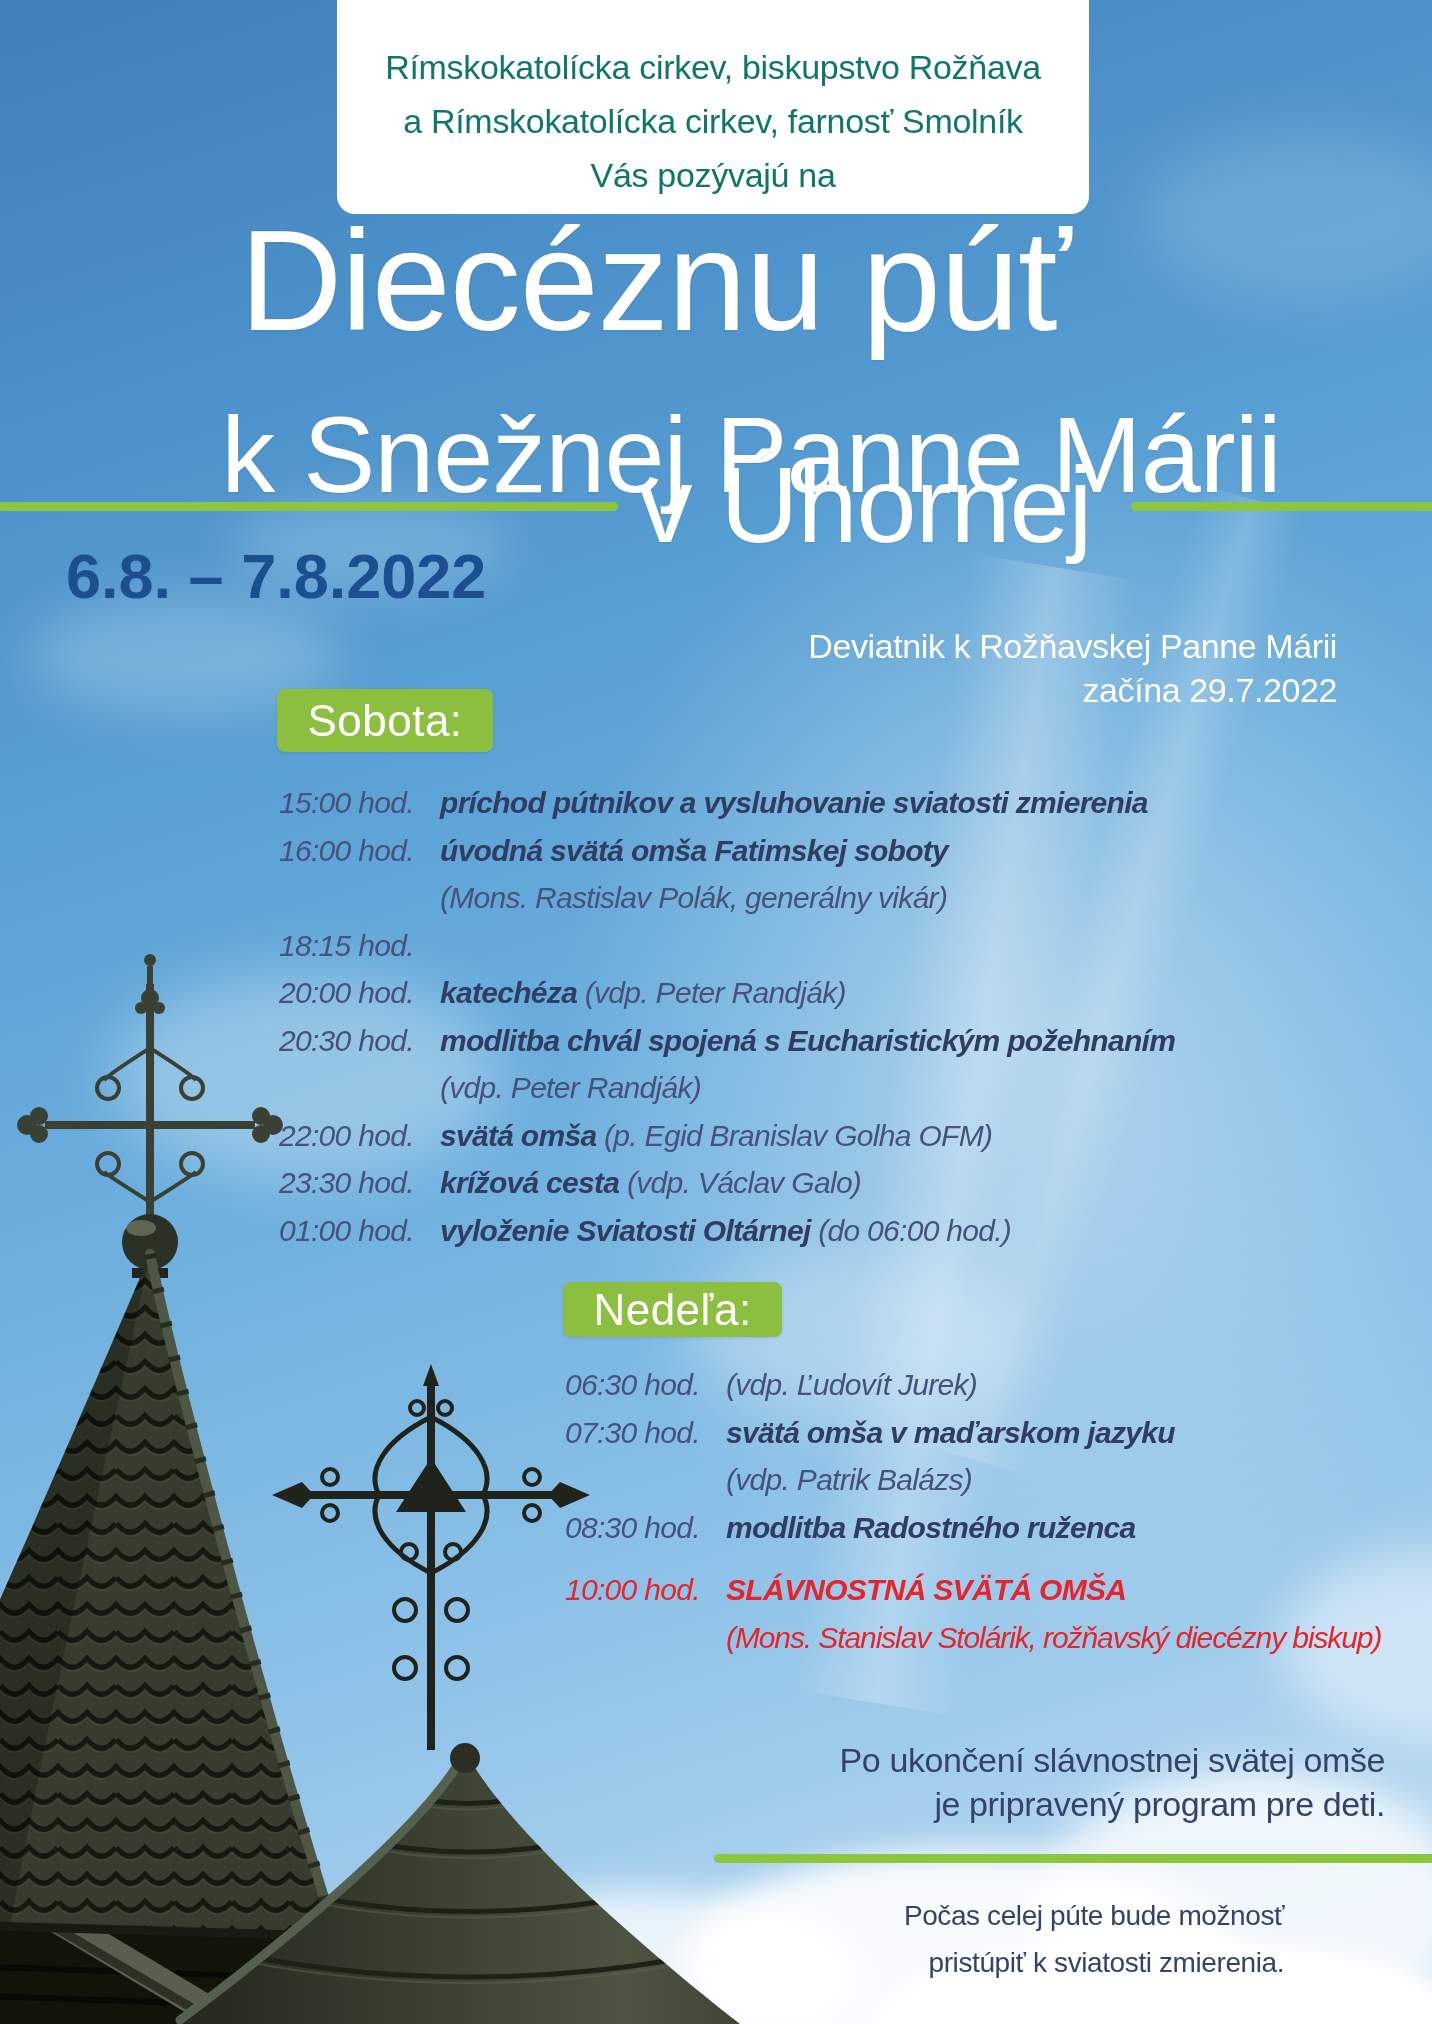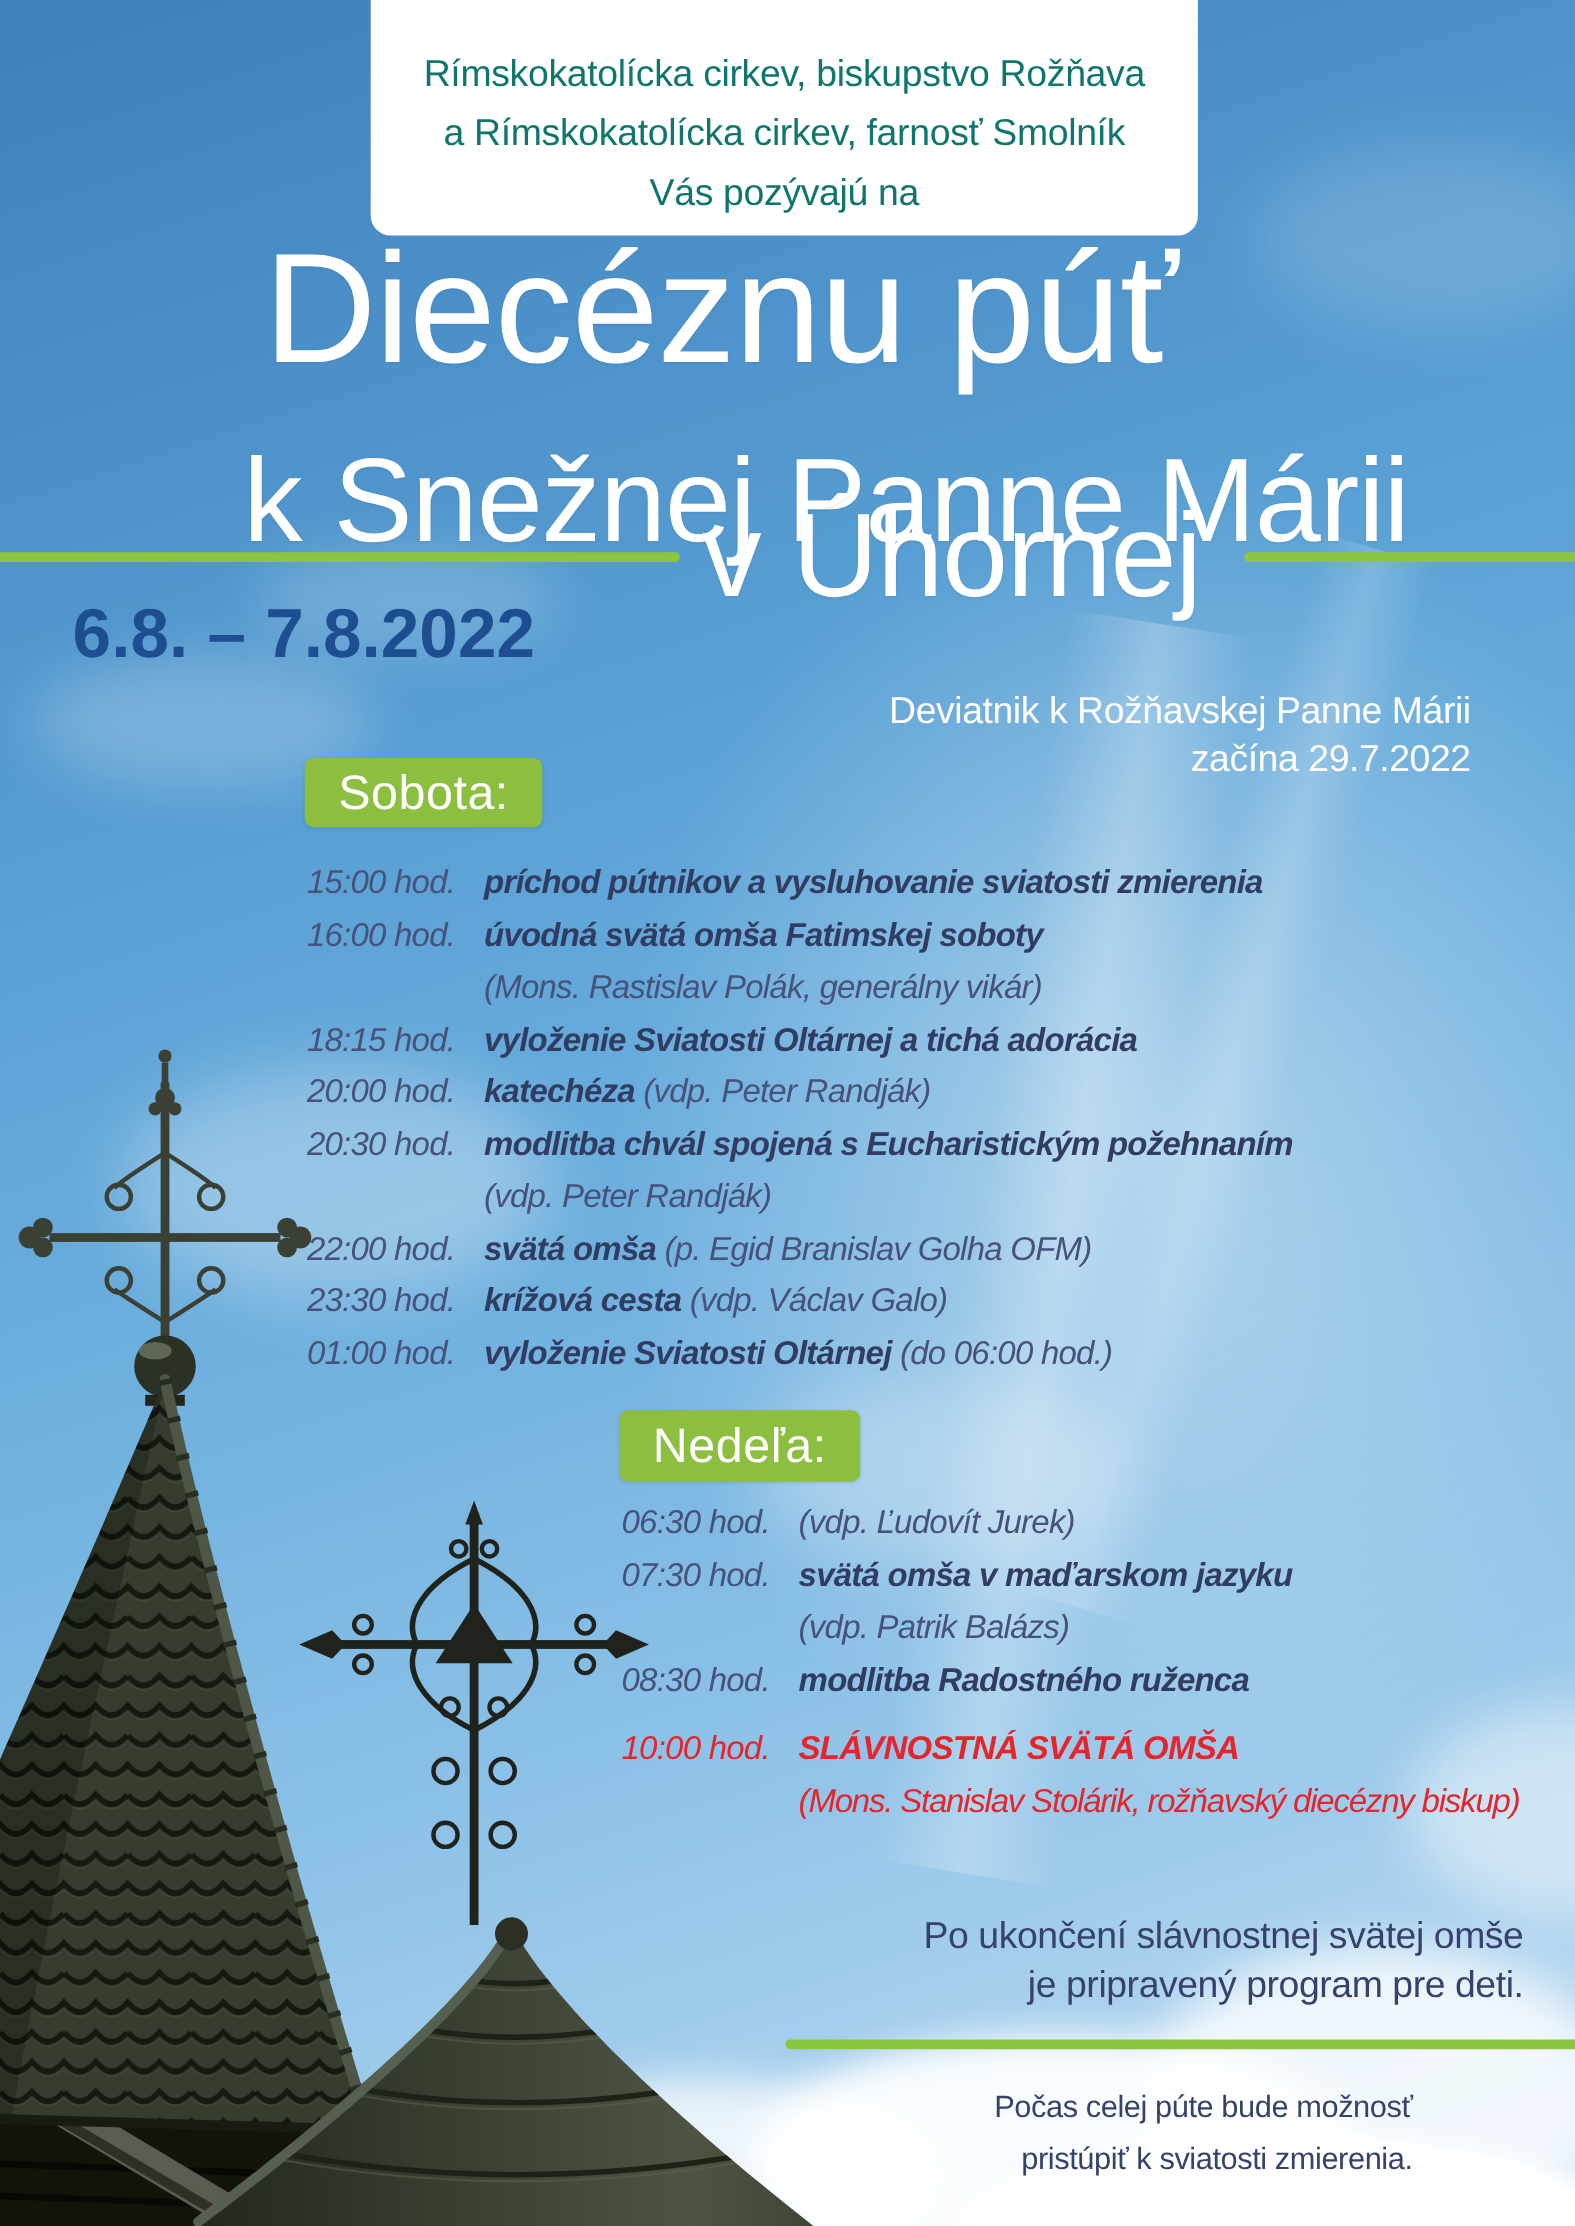--- a/index.html
+++ b/index.html
@@ -25,21 +25,21 @@
   .t3{left:865px;top:446px;font-size:108px;line-height:118px;}
   .green-line{background:#8cc63f;height:9px;top:502px;}
   .gl-left{left:0;width:618px;border-radius:0 5px 5px 0;}
   .gl-right{left:1131px;width:301px;border-radius:5px 0 0 5px;}
   .date-range{left:66px;top:540px;font-size:63px;font-weight:bold;color:#1d4f90;letter-spacing:0px;white-space:nowrap;}
   .novena{right:95px;top:624px;text-align:right;color:#ffffff;font-size:34px;line-height:44px;letter-spacing:-.4px;white-space:nowrap;}
   
   .badge{background:#8cbf3f;color:#ffffff;border-radius:8px;display:flex;align-items:center;justify-content:center;
          font-size:44px;letter-spacing:.5px;box-shadow:0 1px 3px rgba(0,40,80,.12);}
   .badge-sat{left:277px;top:689px;width:216px;height:63px;}
-  .badge-sun{left:563px;top:1282px;width:219px;height:65px;}
+  .badge-sun{left:563px;top:1282px;width:219px;height:55px;}
   
   .sched{font-size:30px;line-height:47.5px;letter-spacing:-.7px;color:#3c486f;}
   .sched .row{display:flex;font-style:italic;}
   .sched .row.gap{margin-top:15px;}
   .sched .time{flex:0 0 161px;color:#46527b;white-space:nowrap;}
   .sched .main{font-weight:bold;color:#313c63;white-space:nowrap;}
   .sched .detail{color:#46527b;white-space:nowrap;}
   .sched .subline{color:#46527b;white-space:nowrap;}
   .sched .row.red .time,.sched .row.red .main,.sched .row.red .subline{color:#e5242b;}
   .sched .row.red .subline{letter-spacing:-1.1px;}
@@ -206,23 +206,20 @@
       </div>
       <div class="row">
         <div class="time">16:00 hod.</div>
         <div>
           <div><span class="main">úvodná svätá omša Fatimskej soboty</span></div>
           <div class="subline">(Mons. Rastislav Polák, generálny vikár)</div>
         </div>
       </div>
       <div class="row">
         <div class="time">18:15 hod.</div>
-        <div>
-          <div><span class="main">vyloženie Sviatosti Oltárnej a tichá adorácia</span></div>
-        </div>
       </div>
       <div class="row">
         <div class="time">20:00 hod.</div>
         <div>
           <div><span class="main">katechéza</span><span class="detail"> (vdp. Peter Randják)</span></div>
         </div>
       </div>
       <div class="row">
         <div class="time">20:30 hod.</div>
         <div>

